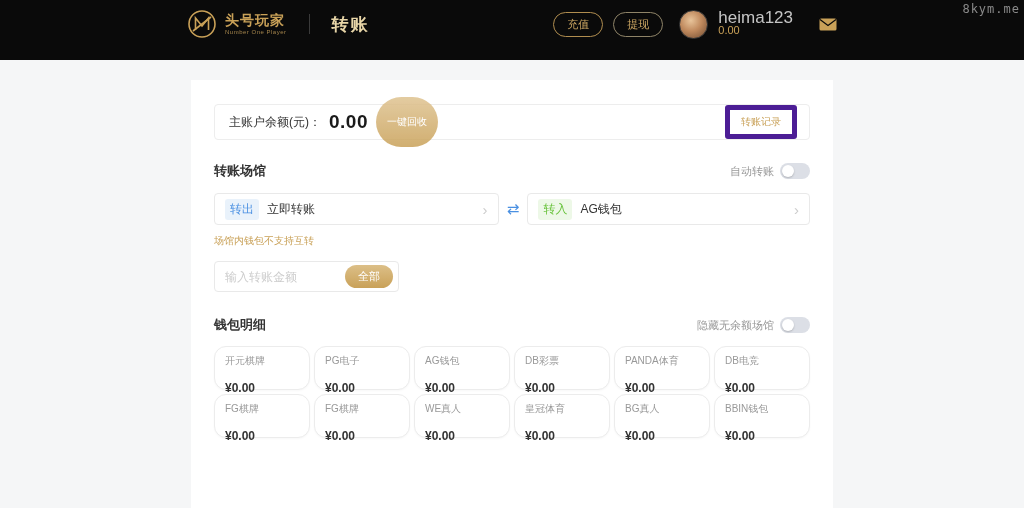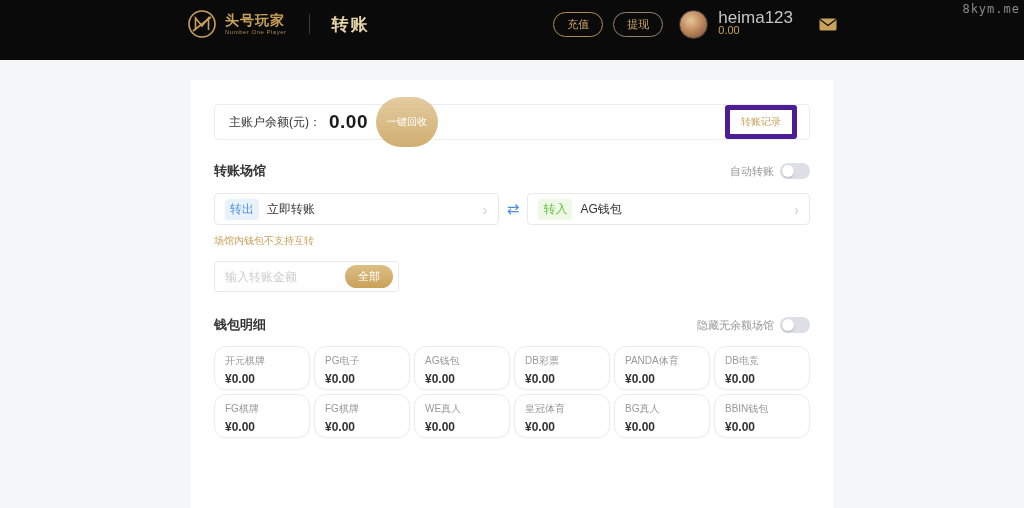--- a/index.html
+++ b/index.html
@@ -60,21 +60,21 @@
   .amount-input-wrap { margin-top:13px; width:185px; height:31px; border:1px solid #e9e9e9; border-radius:4px; display:flex; align-items:center; padding:0 5px 0 10px; }
   .amount-input { border:none; outline:none; flex:1; min-width:0; font-size:12px; color:#333; }
   .amount-input::placeholder { color:#ccc; }
   .btn-all { border:none; border-radius:999px; background:linear-gradient(180deg,#dcbf88,#c9a158); color:#fff; font-size:11px; padding:4px 13px; cursor:pointer; }
   .btn-submit { margin-top:11px; width:187px; height:25px; border-radius:999px; border:1px solid #ececec; background:linear-gradient(180deg,#ffffff,#ededed); color:#b8b8b8; font-size:12px; box-shadow:0 2px 4px rgba(0,0,0,.05); cursor:pointer; }
 
   .wallet-head { margin-top:24px; }
   .wallet-grid { margin-top:12px; display:grid; grid-template-columns:repeat(6,1fr); gap:4px; }
   .wallet-card { height:44px; border:1px solid #ececec; border-radius:12px; background:#fff; padding:7px 10px 0; box-shadow:0 1px 2px rgba(0,0,0,.03); cursor:pointer; }
   .wallet-name { font-size:10px; color:#999; white-space:nowrap; overflow:hidden; }
-  .wallet-value { font-size:12px; font-weight:bold; color:#333; margin-top:4px; }
+  .wallet-value { font-size:12px; font-weight:bold; color:#333; margin-top:13px; }
 </style>
 </head>
 <body>
 
 <div class="topbar">
   <div class="topbar-inner">
     <div class="brand-wrap">
       <svg class="logo-svg" viewBox="0 0 30 30">
         <circle cx="15" cy="15" r="13" fill="none" stroke="#c9a158" stroke-width="1.6"></circle>
         <path d="M8.5 21 L8.5 9 L15 17 L21.5 9 L21.5 21" fill="none" stroke="#c9a158" stroke-width="1.6"></path>

